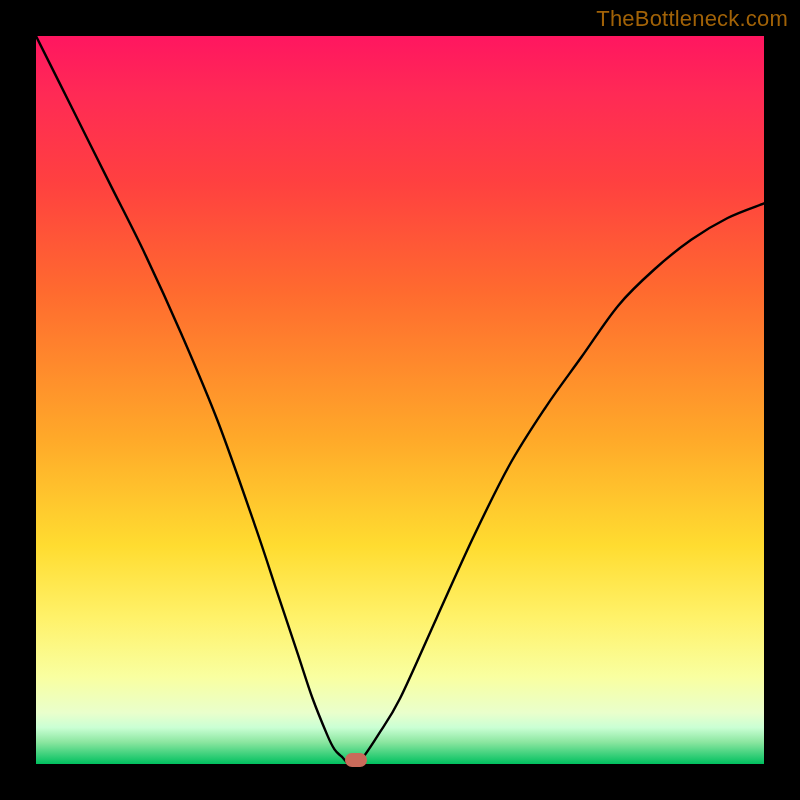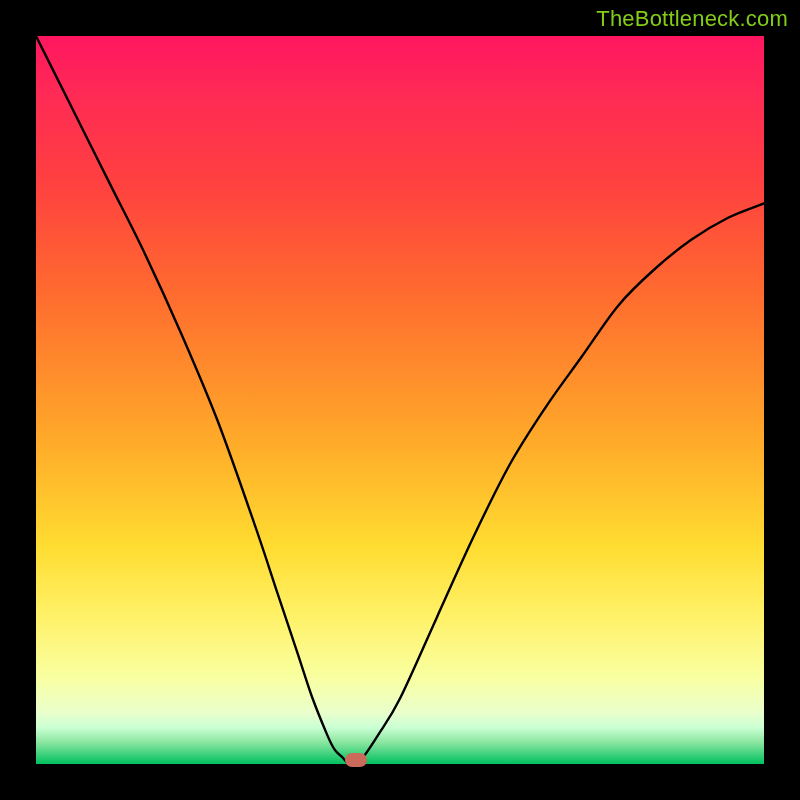--- a/index.html
+++ b/index.html
@@ -52,21 +52,21 @@
     width: 22px;
     height: 14px;
     border-radius: 8px;
     background: #c96a5a;
     transform: translate(-50%, -50%);
   }
   .watermark {
     position: absolute;
     top: 6px;
     right: 12px;
-    color: #84cc16;
+    color: #a16207;
     font-size: 22px;
     letter-spacing: 0.2px;
     font-weight: 400;
     user-select: none;
   }
 </style>
 </head>
 <body>
 
 <div class="frame">

